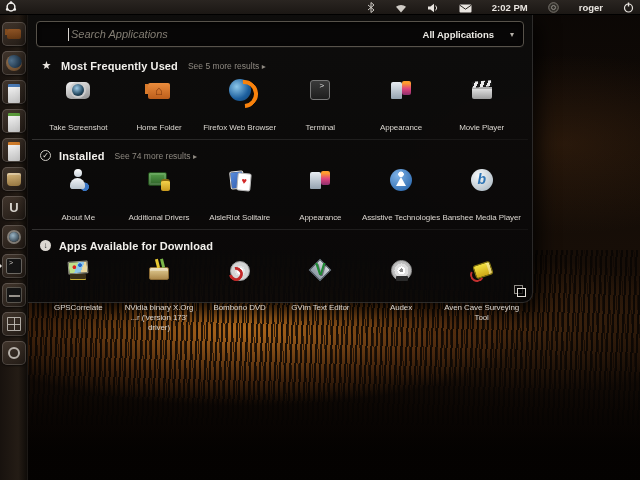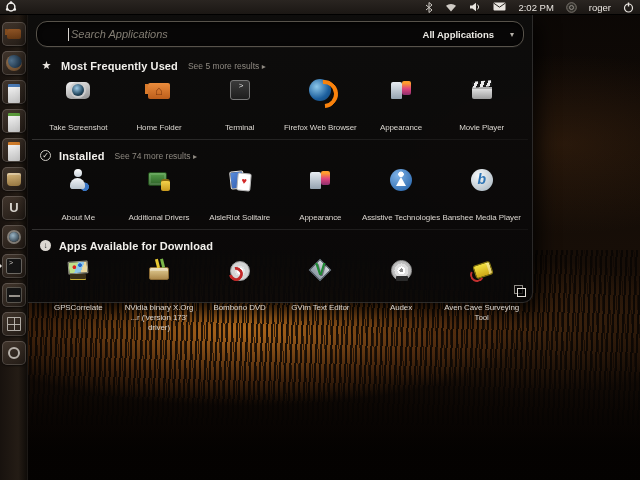--- a/index.html
+++ b/index.html
@@ -18,21 +18,21 @@
       repeating-linear-gradient(93deg, rgba(8,5,3,.85) 0 2px, rgba(8,5,3,0) 2px 5px),
       repeating-linear-gradient(86deg, rgba(15,8,4,.7) 0 1px, rgba(0,0,0,0) 1px 7px); }
   .wallpaper .fade { position:absolute; left:0; right:0; bottom:0; height:90px;
       background:linear-gradient(180deg, rgba(4,2,1,0), rgba(4,2,1,.92) 70%); }
 
   
   .panel { position:absolute; left:0; top:0; right:0; height:15px; z-index:30;
       background:linear-gradient(#2a2521,#1b1714); border-bottom:1px solid #000;
       display:flex; align-items:center; color:#e8e4df; font-size:9.5px; }
   .panel-left { display:flex; align-items:center; padding-left:5px; }
-  .panel-right { margin-left:auto; display:flex; align-items:flex-start; gap:12px; padding-right:6px; }
+  .panel-right { margin-left:auto; display:flex; align-items:flex-end; gap:20px; padding-right:6px;font-weight:bold; }
   .indicator { display:flex; align-items:center; }
   .panel-text { color:#e8e4df; }
 
   
   .launcher { position:absolute; left:0; top:15px; bottom:0; width:28px; z-index:10;
       background:linear-gradient(90deg,#18120e,#241c15 65%,#0d0a07);
       box-shadow:inset -1px 0 0 rgba(255,255,255,.06); padding-top:3px; }
   .launcher-tile { position:relative; width:24px; height:24px; margin:4px auto 5px; border-radius:5px;
       background:linear-gradient(145deg, rgba(112,94,80,.45), rgba(32,25,20,.72));
       box-shadow:inset 0 0 0 1px rgba(255,255,255,.16), 0 1px 2px rgba(0,0,0,.55); }
@@ -67,21 +67,21 @@
   [data-licon="trash-can"]::after { content:""; position:absolute; left:7px; top:8px; width:10px; height:11px;
       background:linear-gradient(90deg,#c9c9c9,#8a8a8a 50%,#b5b5b5); border-radius:1px 1px 2px 2px;
       box-shadow:0 -3px 0 -1px #c2c2c2; }
 
   
   .dash { position:absolute; left:28px; top:15px; width:505px; height:288px; z-index:20;
       background:linear-gradient(180deg, rgba(14,13,12,.97), rgba(9,8,8,.95));
       border-right:1px solid rgba(255,255,255,.13); border-bottom:1px solid rgba(255,255,255,.13);
       border-bottom-right-radius:10px; box-shadow:6px 8px 20px rgba(0,0,0,.8); }
 
-  .search-box { position:relative; height:26px; margin:6px 8px 12px; border:1px solid #57524a; border-radius:11px;
+  .search-box { position:relative; height:26px; margin:6px 8px 12px; border:1px solid #57524a; border-radius:4px;
       background:rgba(5,4,4,.7); box-shadow:inset 0 1px 4px rgba(0,0,0,.9), 0 1px 0 rgba(255,255,255,.04); }
   .search-box input { position:absolute; inset:0; width:100%; background:transparent; border:none; outline:none;
       color:#eceae5; font-family:"Liberation Sans",sans-serif; font-size:11px; font-style:italic; padding:0 120px 0 34px; }
   .search-box input::placeholder { color:#837d73; font-style:italic; }
   .search-cursor { position:absolute; left:31px; top:6px; width:1px; height:13px; background:#d8d4cf; }
   .filter { position:absolute; right:9px; top:0; height:100%; display:flex; align-items:center; gap:16px;
       color:#eceae5; font-size:9.5px; font-weight:bold; cursor:pointer; }
   .filter .chev { font-size:8px; color:#b5b0a8; font-weight:normal; }
 
   .section-header { display:flex; align-items:center; gap:8px; margin:9px 12px 0; height:13px; }
@@ -299,27 +299,27 @@
           <div class="app-icon" data-icon="camera-icon"></div>
           <div class="app-label">Take Screenshot</div>
         </div>
 
         <div class="app">
           <div class="app-icon" data-icon="home-folder-icon"></div>
           <div class="app-label">Home Folder</div>
         </div>
 
         <div class="app">
+          <div class="app-icon" data-icon="firefox-icon"></div>
+          <div class="app-label">Firefox Web Browser</div>
+        </div>
+
+        <div class="app">
           <div class="app-icon" data-icon="terminal-icon"></div>
           <div class="app-label">Terminal</div>
-        </div>
-
-        <div class="app">
-          <div class="app-icon" data-icon="firefox-icon"></div>
-          <div class="app-label">Firefox Web Browser</div>
         </div>
 
         <div class="app">
           <div class="app-icon" data-icon="appearance-icon"></div>
           <div class="app-label">Appearance</div>
         </div>
 
         <div class="app">
           <div class="app-icon" data-icon="movie-clapper-icon"></div>
           <div class="app-label">Movie Player</div>

